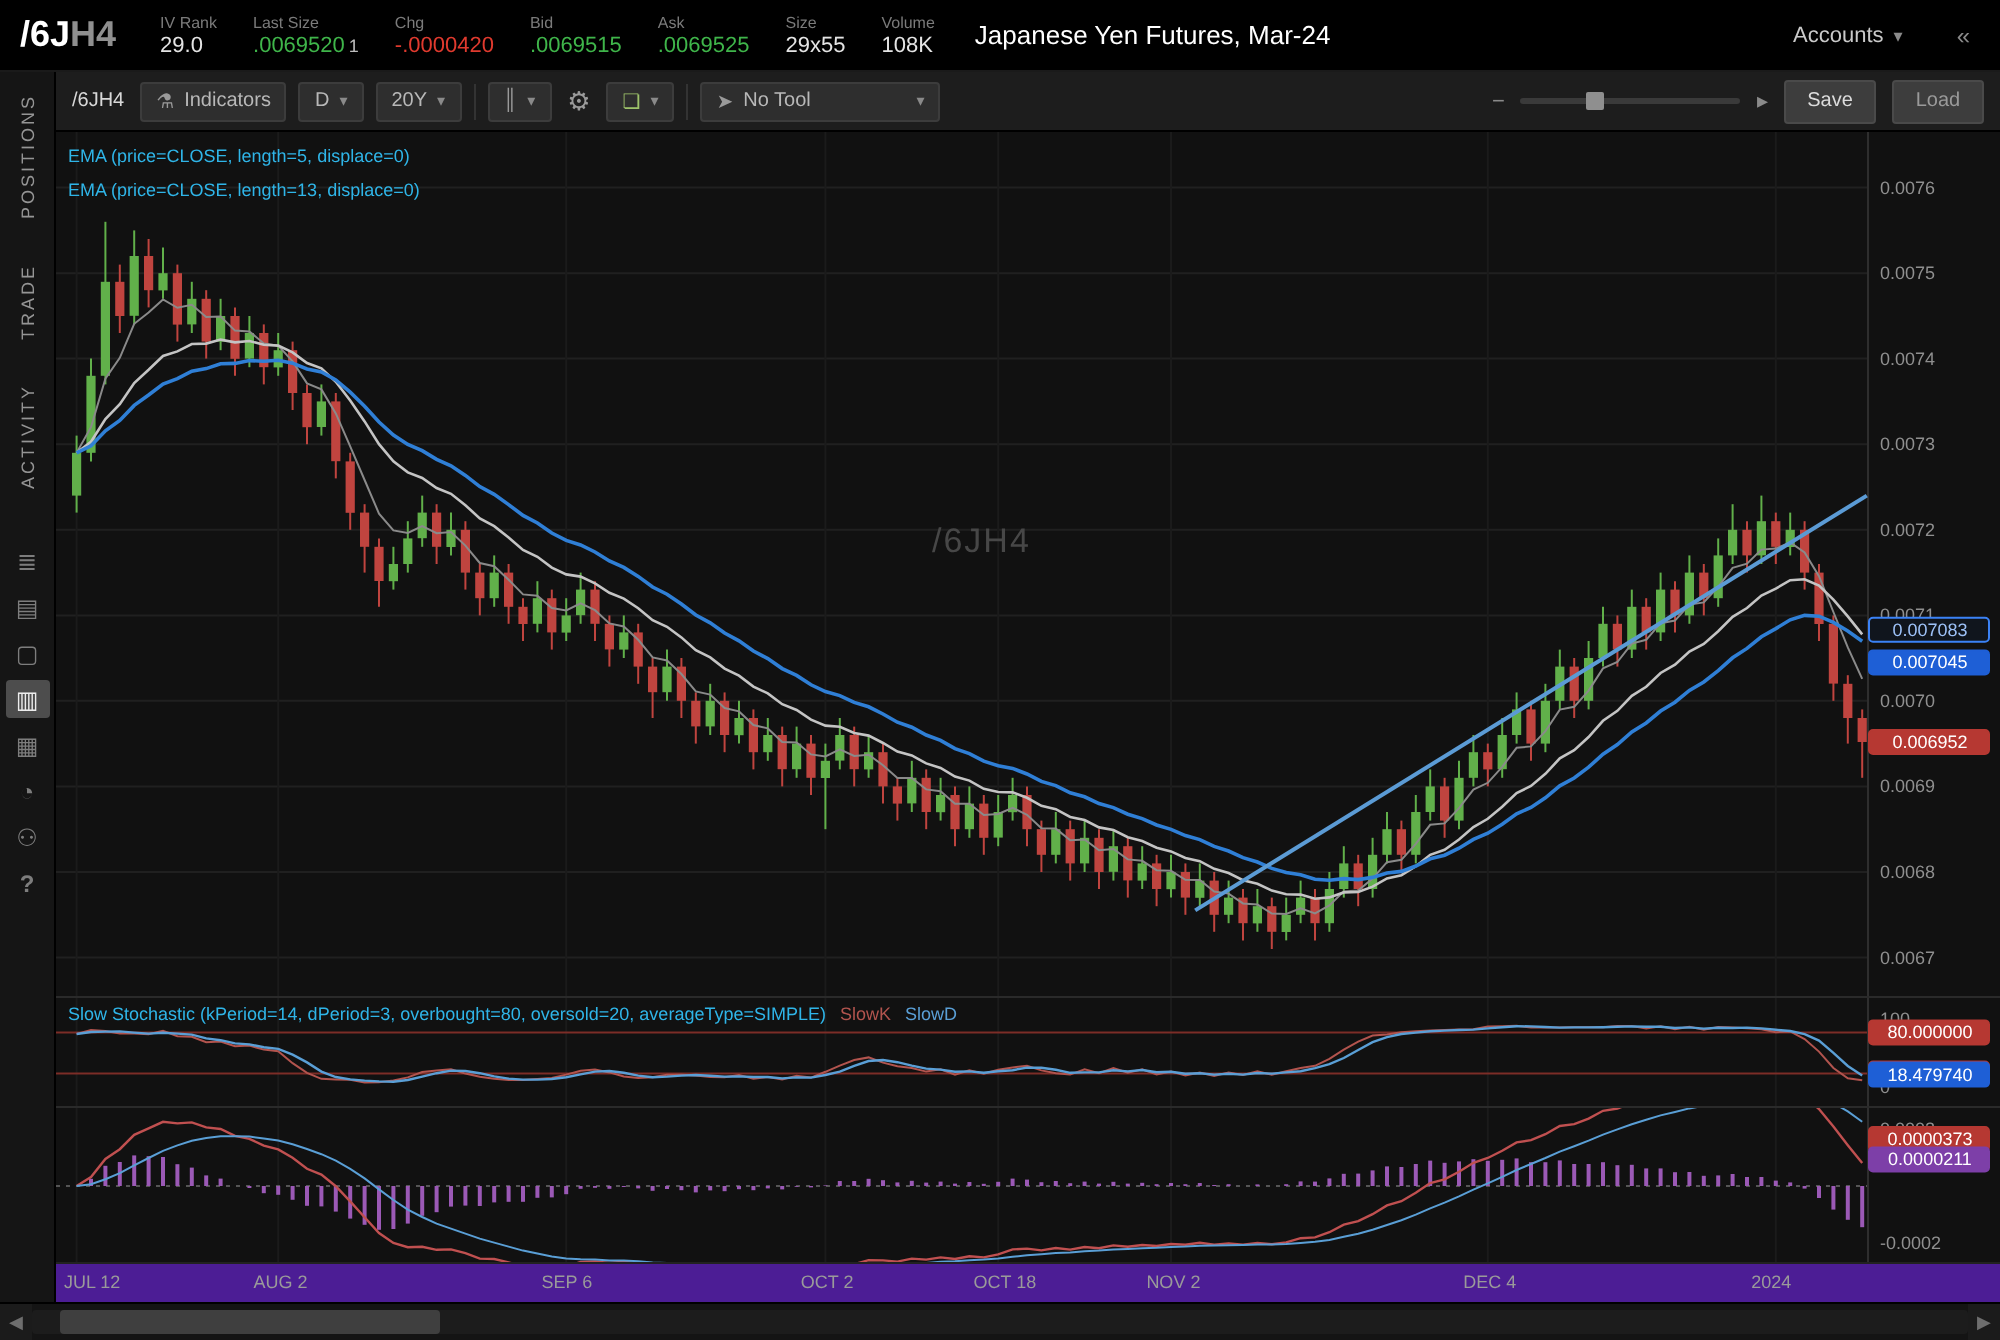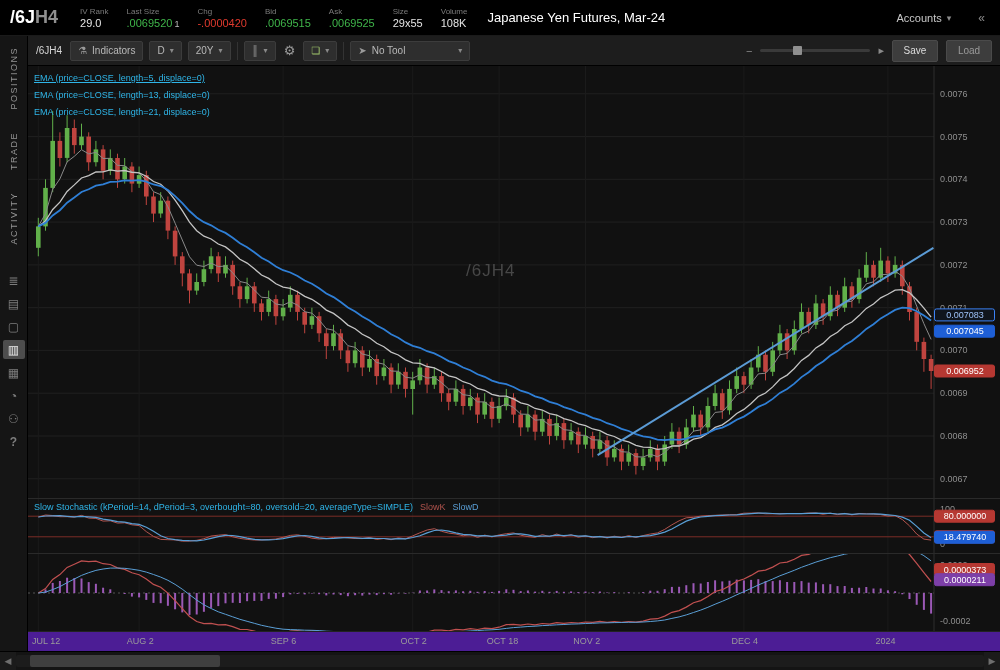--- a/index.html
+++ b/index.html
@@ -474,23 +474,22 @@
         <line x1="569.6" y1="389.2" x2="905.4" y2="181.8" stroke="#5b9bd5" stroke-width="2"></line>
         <rect x="906.5" y="242.9" width="60" height="12" rx="2" fill="#10151d" stroke="#3b82f6"></rect>
         <text x="937" y="251.9" text-anchor="middle" fill="#9dc1f7" font-size="9">0.007083</text>
         <rect x="906.5" y="259.2" width="60" height="12" rx="2" fill="#1e5fd6" stroke="#1e5fd6"></rect>
         <text x="937" y="268.2" text-anchor="middle" fill="#fff" font-size="9">0.007045</text>
         <rect x="906.5" y="299.0" width="60" height="12" rx="2" fill="#b63832" stroke="#b63832"></rect>
         <text x="937" y="308.0" text-anchor="middle" fill="#fff" font-size="9">0.006952</text>
       </svg>
     <div class="watermark">/6JH4</div>
     <div class="study-labels">
-        <div class="study-label" style="color: rgb(47, 181, 232); text-decoration: underline;">EMA (price=CLOSE, length=5, displace=0)</div>
+        <div class="study-label" style="color: rgb(47, 181, 232);">EMA (price=CLOSE, length=5, displace=0)</div>
         <div class="study-label" style="color: rgb(47, 181, 232);">EMA (price=CLOSE, length=13, displace=0)</div>
-        <div class="study-label" style="color: rgb(47, 181, 232);">EMA (price=CLOSE, length=21, displace=0)</div>
       </div>
   </div>
 
   <div class="stoch-panel" id="stoch-panel">
       <svg width="972" height="55">
         <line x1="10.3" x2="10.3" y1="0" y2="55" stroke="#1b1b1b"></line>
         <line x1="111.1" x2="111.1" y1="0" y2="55" stroke="#1b1b1b"></line>
         <line x1="255.1" x2="255.1" y1="0" y2="55" stroke="#1b1b1b"></line>
         <line x1="384.7" x2="384.7" y1="0" y2="55" stroke="#1b1b1b"></line>
         <line x1="471.1" x2="471.1" y1="0" y2="55" stroke="#1b1b1b"></line>

